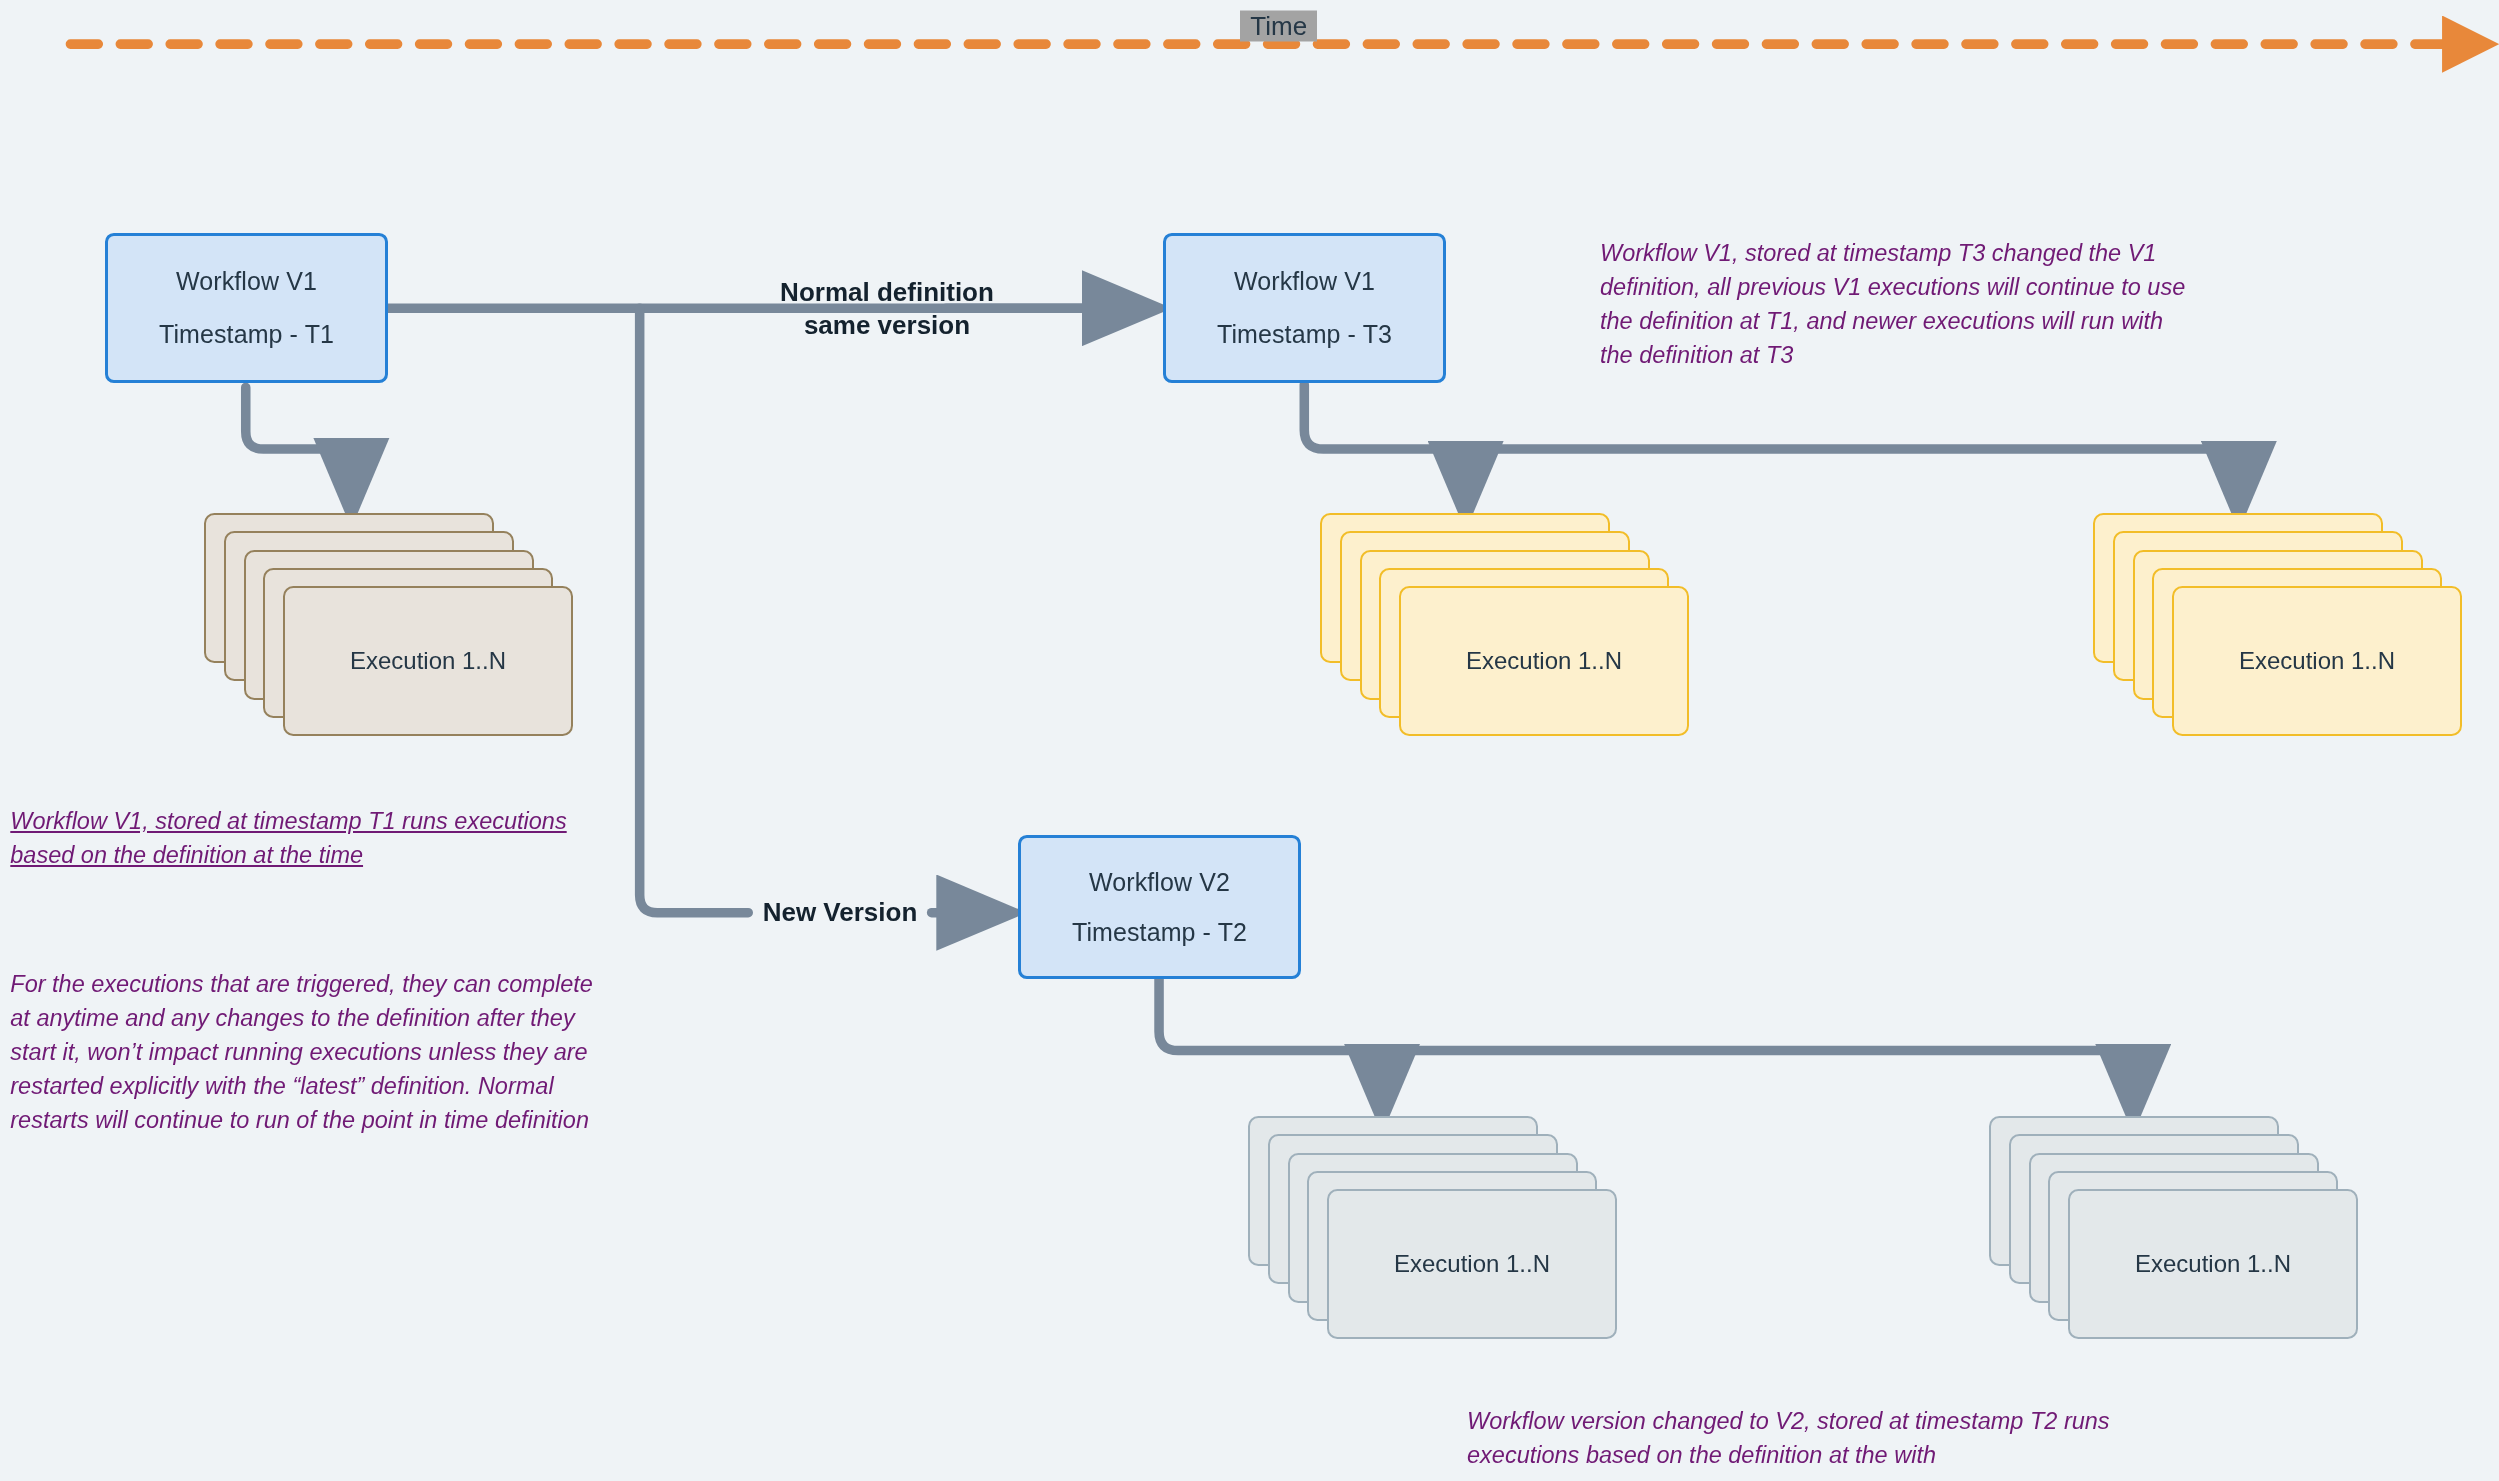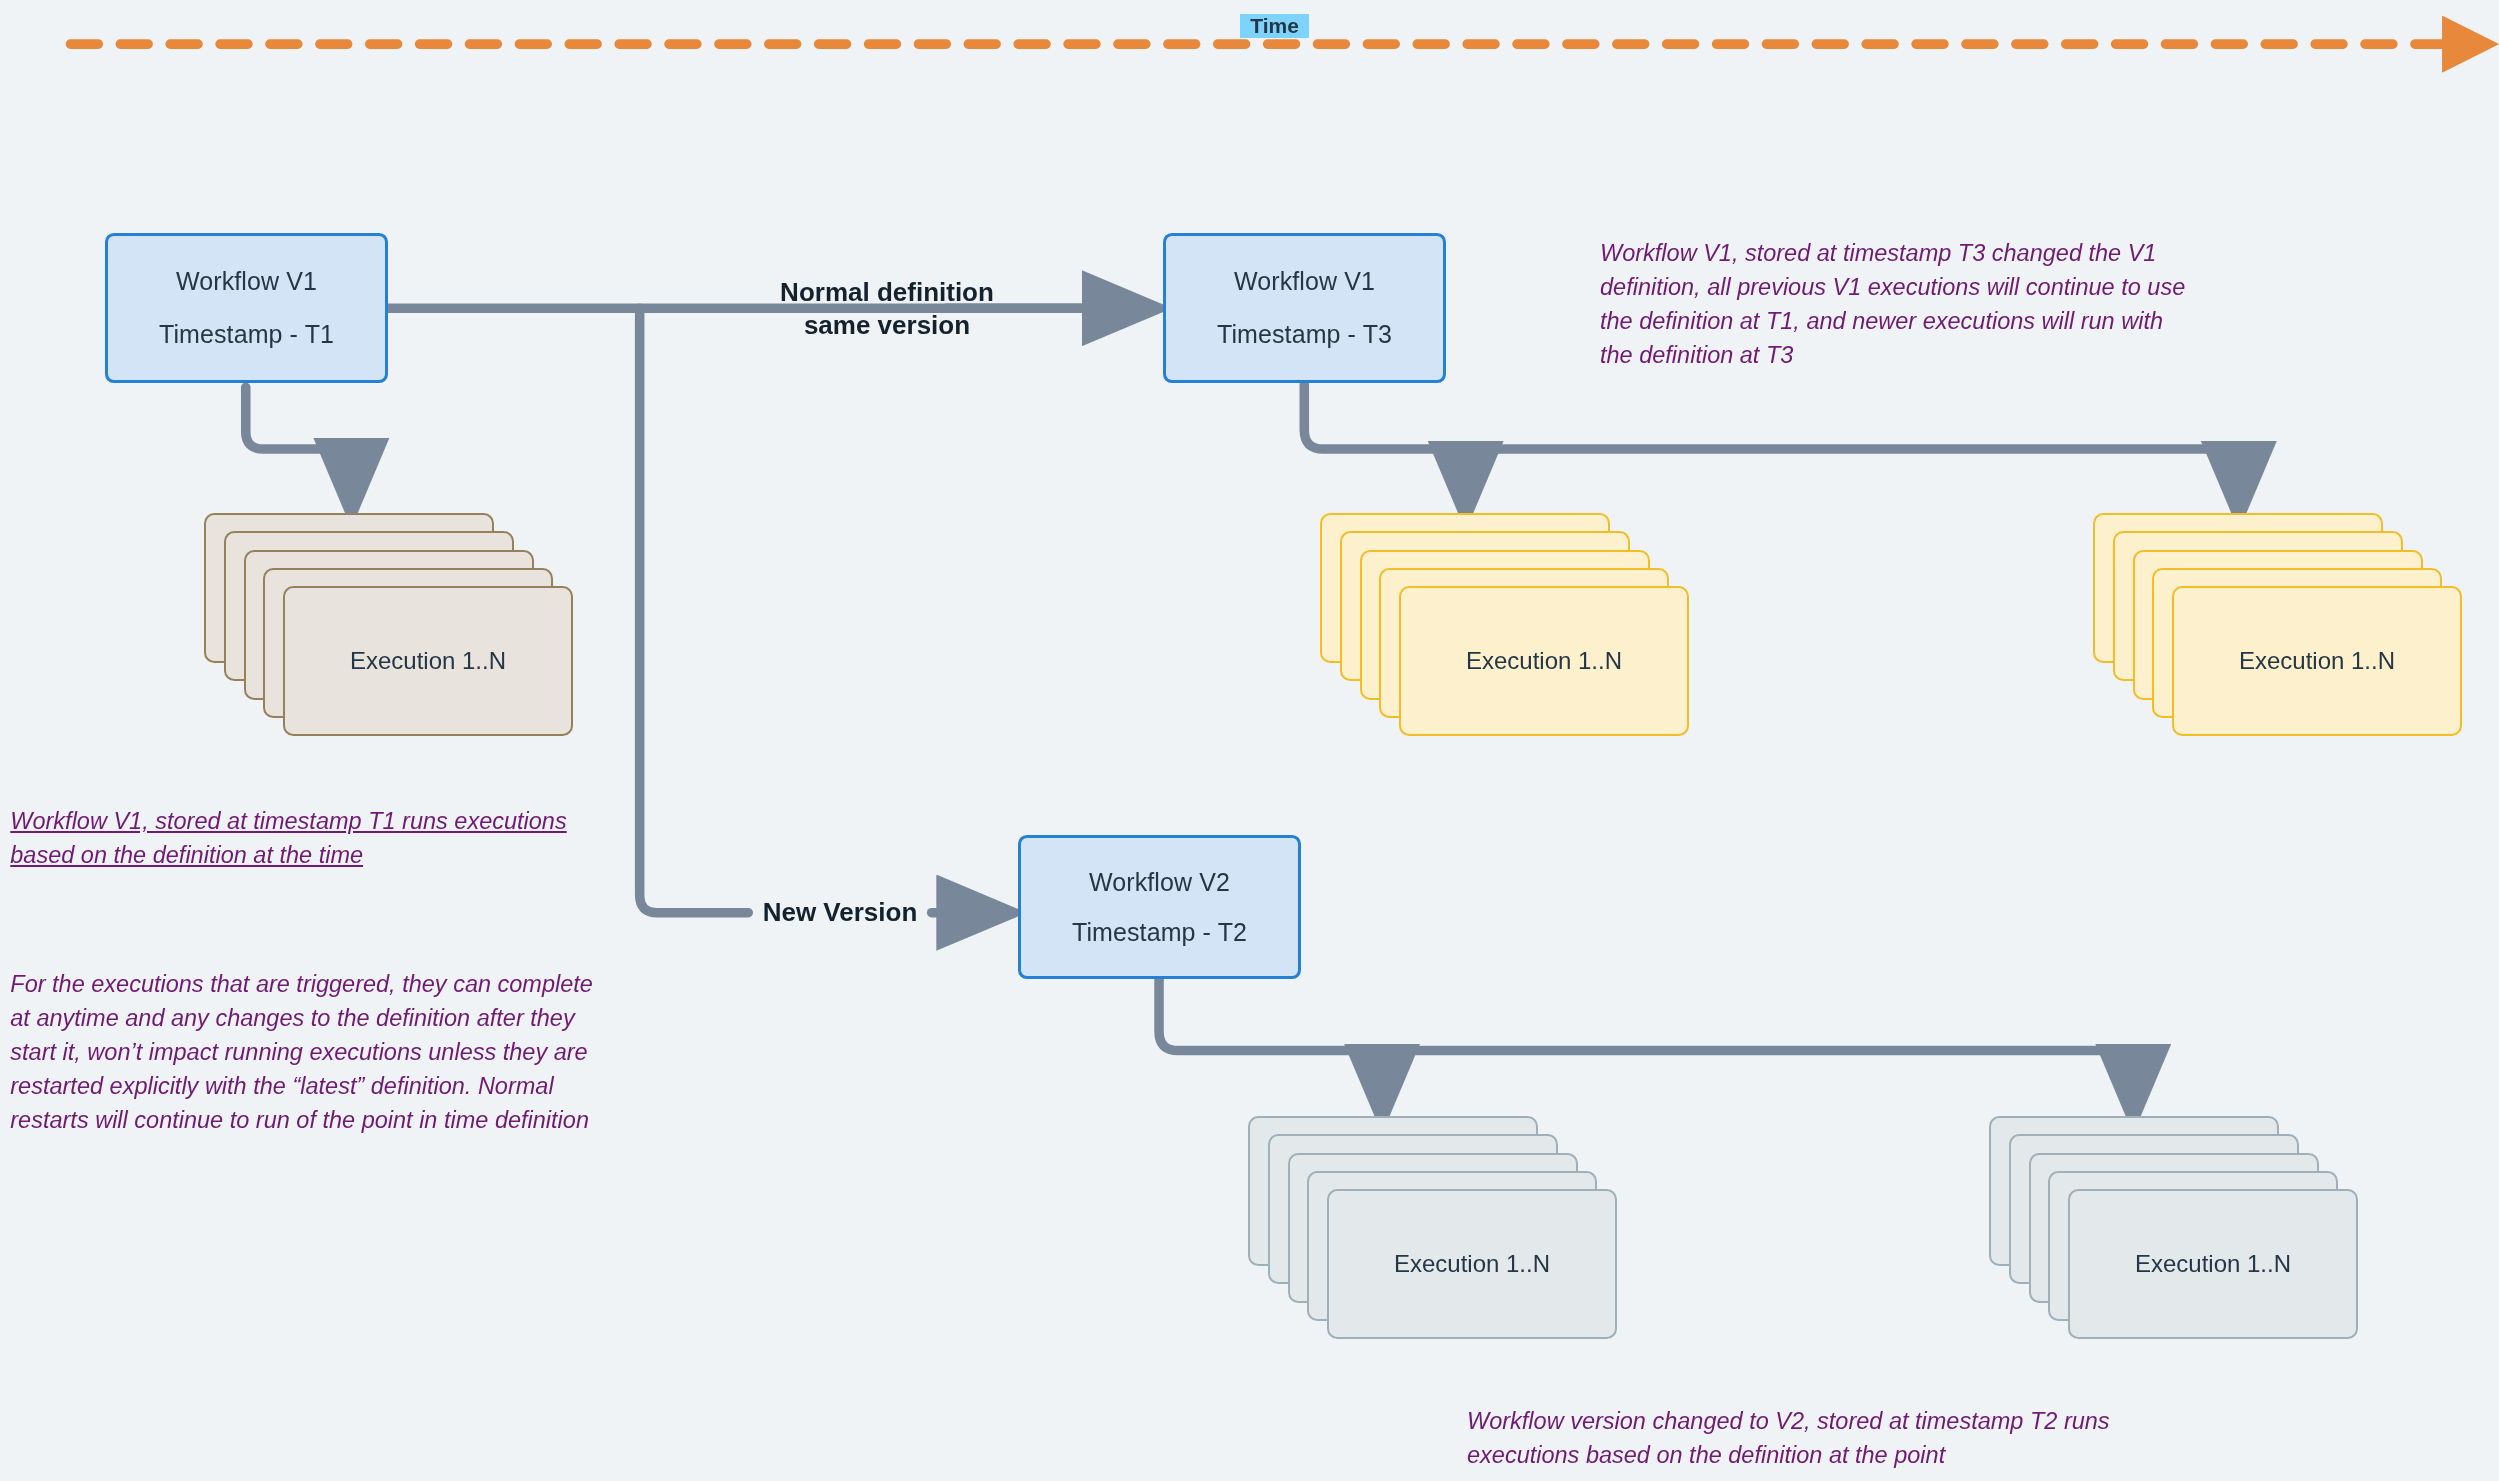--- a/index.html
+++ b/index.html
@@ -25,22 +25,22 @@
   .card.top{display:flex;align-items:center;justify-content:center;}
   .card .lbl{color:#253746;font-size:24px;white-space:nowrap;}
   .st-tan   .card{background:#e8e3dc;border:2.9px solid #95815c;}
   .st-yellow .card{background:#fdf0cd;border:2.9px solid #f2bd28;}
   .st-grey  .card{background:#e3e8ea;border:2.9px solid #9fb0bb;}
 
   
   .edge-label{position:absolute;color:#14222e;font-weight:bold;font-size:26px;
               line-height:1.25;text-align:center;white-space:nowrap;}
   .note{position:absolute;color:#701a75;font-style:italic;font-size:23.5px;line-height:1.45;}
-  .time-label{position:absolute;color:#253746;font-weight:bold;font-size:21px;
-              background:#7dd3fc;padding:0 10.3px;}
+  .time-label{position:absolute;color:#253746;font-weight:normal;font-size:26px;
+              background:#a3a3a3;padding:0 10.3px;}
 </style>
 </head>
 <body>
 
 <div id="stage">
 
   <svg viewBox="0 0 3408 2020">
     <defs>
       <marker id="arrow-grey" markerWidth="10" markerHeight="8" refX="7.2" refY="4" orient="auto" markerUnits="strokeWidth">
         <path d="M0,0 L9.5,4 L0,8 z" fill="#78889a"></path>
@@ -152,16 +152,16 @@
       <span class="lbl">Execution 1..N</span>
     </div>
   </div>
 
   <div class="note" style="left:1600px;top:236px;width:601px;">Workflow V1, stored at timestamp T3 changed the V1 definition, all previous V1 executions will continue to use the definition at T1, and newer executions will run with the definition at T3</div>
 
   <div class="note" style="left:10.3px;top:804px;width:601px;text-decoration:underline;">Workflow V1, stored at timestamp T1 runs executions based on the definition at the time</div>
 
   <div class="note" style="left:10.3px;top:967px;width:601px;">For the executions that are triggered, they can complete at anytime and any changes to the definition after they start it, won’t impact running executions unless they are restarted explicitly with the “latest” definition. Normal restarts will continue to run of the point in time definition</div>
 
-  <div class="note" style="left:1467px;top:1404px;width:645px;">Workflow version changed to V2, stored at timestamp T2 runs executions based on the definition at the point</div>
+  <div class="note" style="left:1467px;top:1404px;width:645px;">Workflow version changed to V2, stored at timestamp T2 runs executions based on the definition at the with</div>
 
 </div>
 
 
 </body></html>

